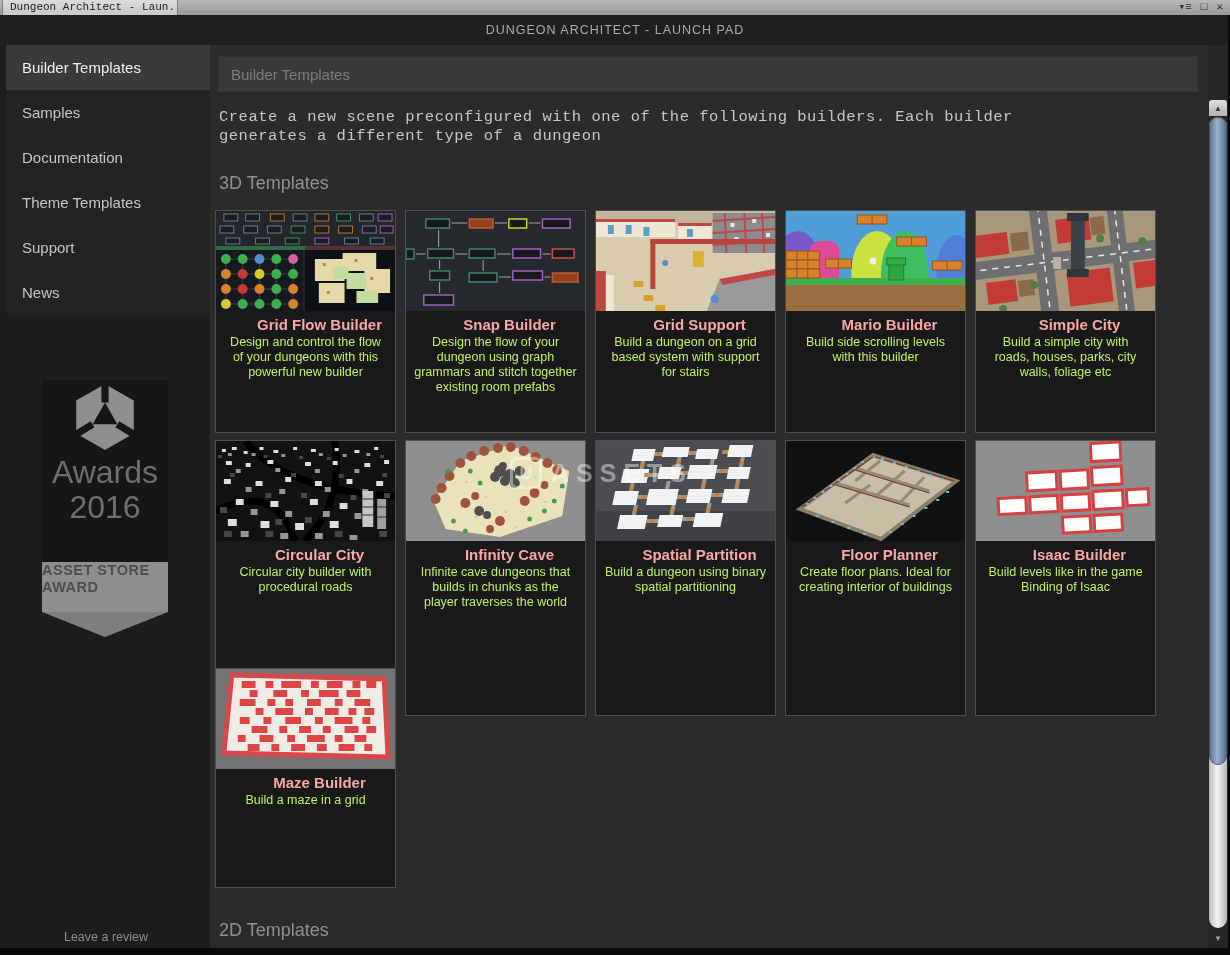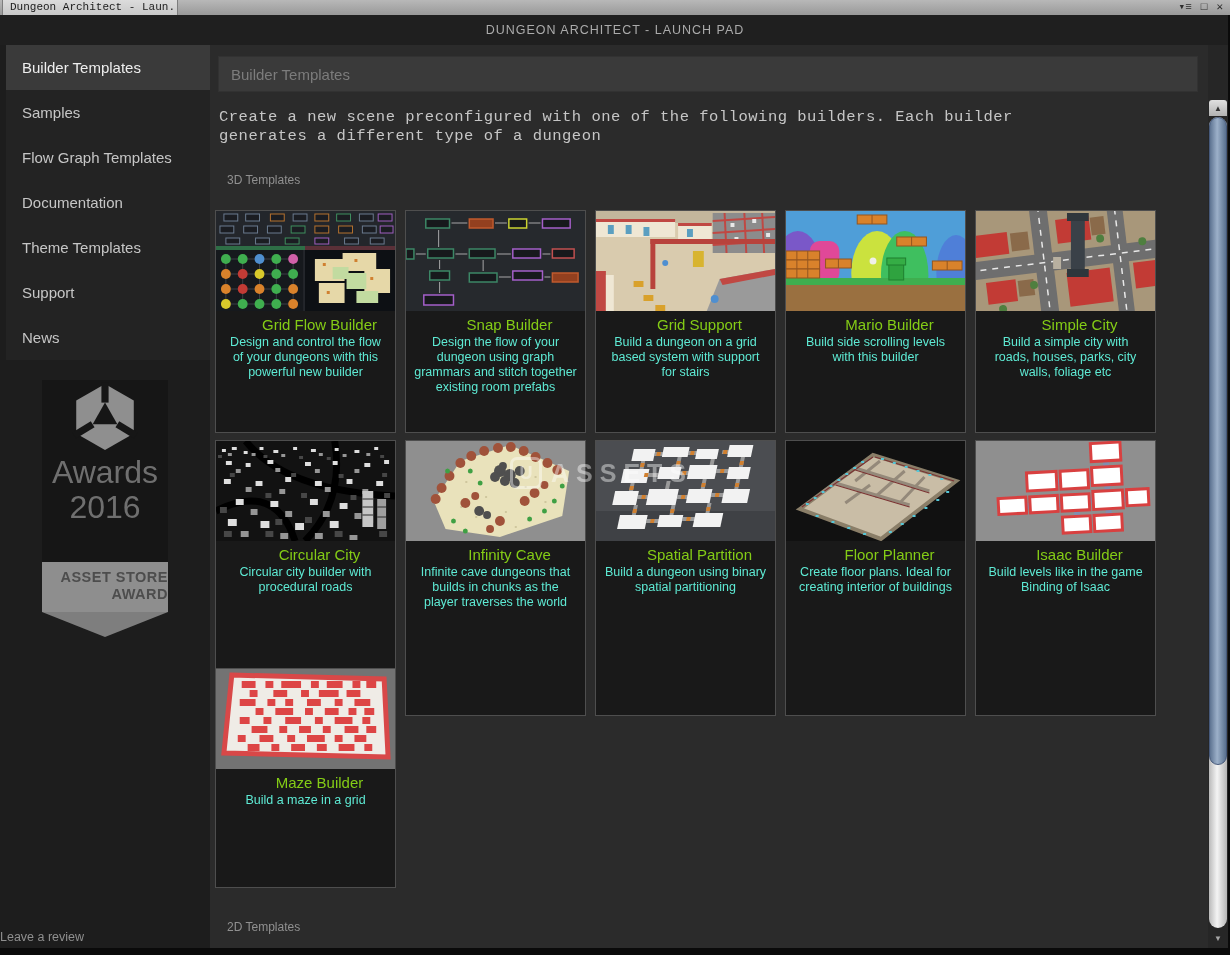--- a/index.html
+++ b/index.html
@@ -22,42 +22,42 @@
   .nav{position:absolute;left:6px;top:0;width:204px;background:#232323;}
   .nav-item{height:45px;line-height:45px;padding-left:16px;font-size:15px;color:#c6c6c6;cursor:pointer;}
   .nav-item.selected{background:#3a3a3a;color:#eeeeee;}
 
   .badge{position:absolute;left:42px;top:323px;width:126px;}
   .badge-plaque{height:182px;background:#161616;text-align:center;}
   .badge-plaque svg{display:block;margin:12px auto 0 auto;}
   .badge-awards{color:#6f6f6f;font-size:32px;margin-top:0px;}
   .badge-year{color:#6f6f6f;font-size:32px;line-height:1.05;}
   .badge-ribbon{height:50px;background:#8e8e8e;color:#4d4d4d;font-weight:bold;font-size:14.5px;
-                text-align:right;padding-top:7px;box-sizing:border-box;line-height:17px;letter-spacing:0.5px;}
+                text-align:left;padding-top:0;box-sizing:border-box;line-height:17px;letter-spacing:0.5px;}
   .badge-point{width:0;height:0;border-left:63px solid transparent;border-right:63px solid transparent;border-top:25px solid #7e7e7e;}
-  .review{position:absolute;left:0;width:212px;top:885px;text-align:left;color:#8f8f8f;font-size:12.5px;cursor:pointer;}
+  .review{position:absolute;left:0;width:212px;top:885px;text-align:center;color:#8f8f8f;font-size:12.5px;cursor:pointer;}
 
   
   .content{position:absolute;left:210px;top:45px;width:998px;height:903px;background:#2b2b2b;}
   .filterbox{position:absolute;left:8px;top:11px;width:980px;height:36px;background:#3a3a3a;border:1px solid #323232;
              box-sizing:border-box;color:#dcdcdc;font-size:15px;padding:0 12px;outline:none;font-family:"Liberation Sans",sans-serif;}
   .filterbox::placeholder{color:#7c7c7c;}
   .intro{position:absolute;left:9px;top:63px;width:870px;font-size:15.5px;letter-spacing:0.5px;line-height:19px;color:#c6c6c6;font-family:Liberation Mono, monospace;}
-  .sec-title{position:absolute;left:9px;font-size:12px;color:#909090;margin-left:8px;}
+  .sec-title{position:absolute;left:9px;font-size:18px;color:#909090;}
   .sec-3d{top:128px;}
   .sec-2d{top:875px;}
 
   
   .card{position:absolute;width:181px;height:223px;background:#191919;border:1px solid #4e4e4e;box-sizing:border-box;cursor:pointer;}
   .c1{left:5px}.c2{left:195px}.c3{left:385px}.c4{left:575px}.c5{left:765px}
   .r1{top:165px}.r2{top:395px;height:276px}.r3{top:623px;height:220px}
   .thumb{width:179px;height:100px;overflow:hidden;background:#222;}
   .thumb svg{display:block;width:100%;height:100%;}
-  .card-title{margin-top:5px;text-align:center;font-size:15px;font-weight:normal;color:#84cc16;padding-left:28px;}
-  .card-desc{margin-top:2px;text-align:center;font-size:12.5px;line-height:15px;color:#5eead4;padding:0 8px;}
+  .card-title{margin-top:5px;text-align:center;font-size:15px;font-weight:bold;color:#fca5a5;padding-left:28px;}
+  .card-desc{margin-top:2px;text-align:center;font-size:12.5px;line-height:15px;color:#bef264;padding:0 8px;}
 
   
   .watermark{position:absolute;left:300px;top:412px;display:flex;align-items:center;gap:9px;opacity:0.42;z-index:5;pointer-events:none;}
   .wm-u{width:26px;height:26px;border:3px solid #fff;border-radius:7px;color:#fff;font-weight:bold;font-size:18px;text-align:center;line-height:26px;}
   .wm-text{color:#fff;font-size:25px;font-weight:bold;letter-spacing:7px;}
 
   
   .scrollcol{position:absolute;left:1208px;top:45px;width:20px;height:903px;background:#262626;}
   .sb-up{position:absolute;left:1px;top:55px;width:18px;height:16px;background:linear-gradient(#e0e0e0,#b2b2b2);
          border-radius:3px 3px 0 0;color:#333;font-size:8px;text-align:center;line-height:17px;cursor:pointer;}
@@ -83,21 +83,20 @@
       <span>✕</span>
     </div>
   </div>
 
   <div class="appheader">DUNGEON ARCHITECT - LAUNCH PAD</div>
 
   <div class="sidebar">
     <div class="nav">
       <div class="nav-item selected">Builder Templates</div>
       <div class="nav-item">Samples</div>
-      <div class="nav-item">Flow Graph Templates</div>
       <div class="nav-item">Documentation</div>
       <div class="nav-item">Theme Templates</div>
       <div class="nav-item">Support</div>
       <div class="nav-item">News</div>
     </div>
 
     <div class="badge">
       <div class="badge-plaque">
         <svg width="74" height="74" viewBox="0 0 72 72">
           <polygon points="36,4 64,20 64,52 36,68 8,52 8,20" fill="#8f8f8f"></polygon>

